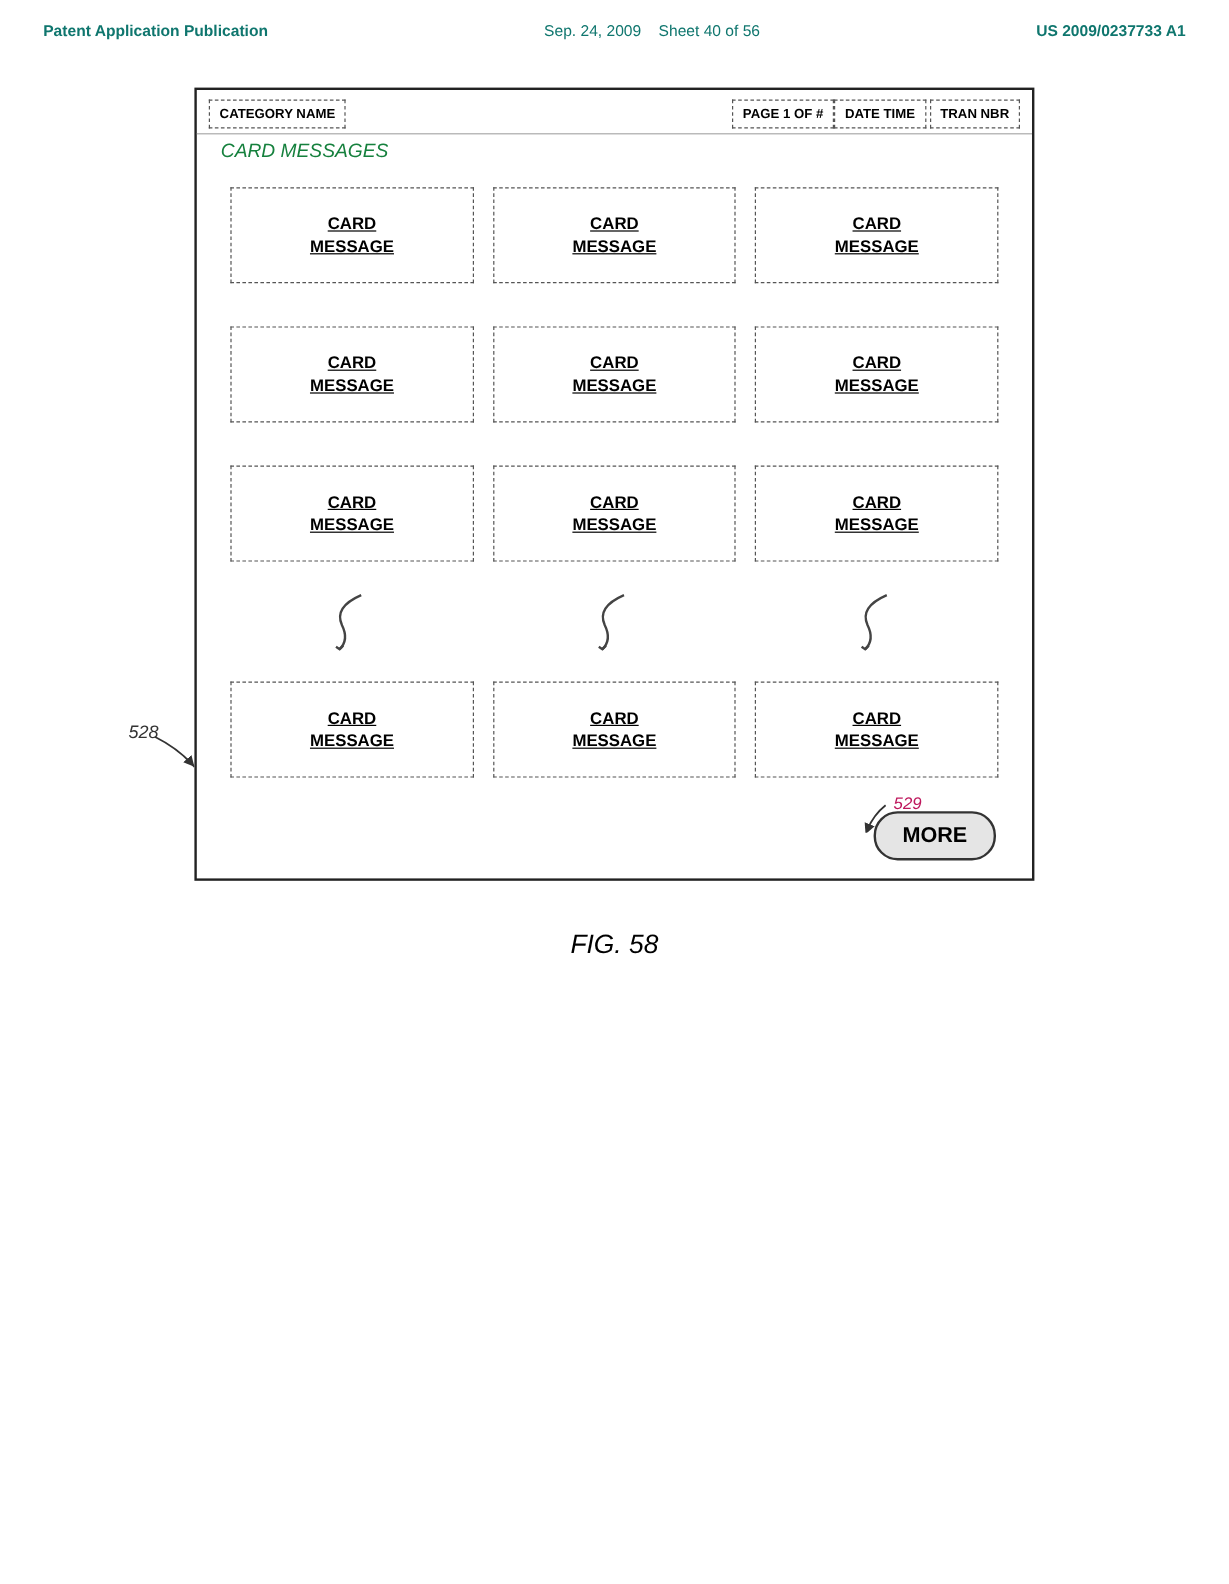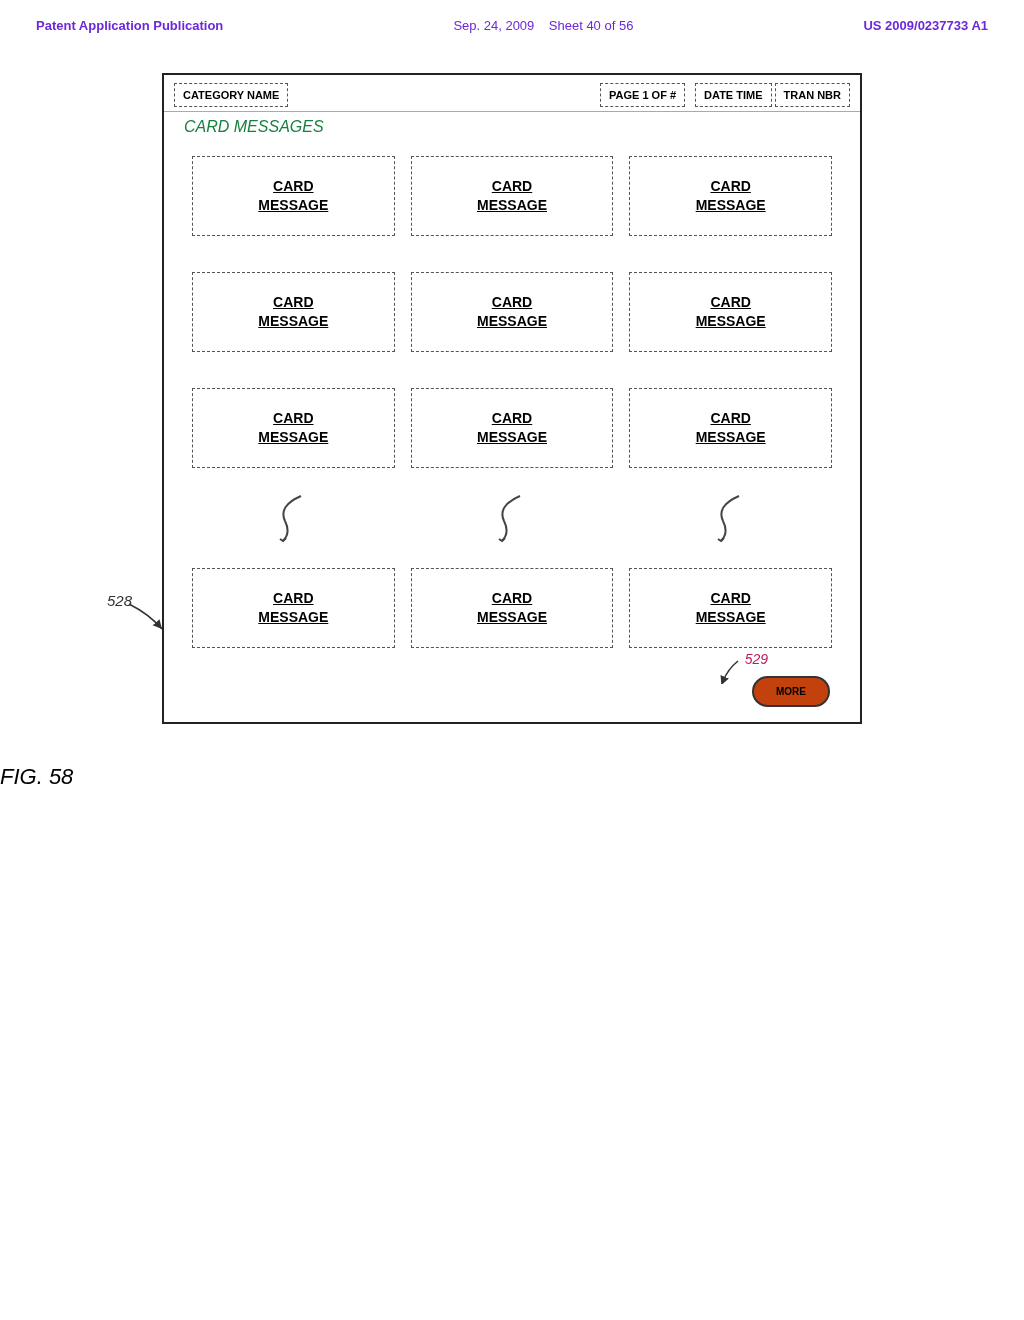--- a/index.html
+++ b/index.html
@@ -11,21 +11,21 @@
       position: relative;
     }
 
     
     .patent-header {
       display: flex;
       justify-content: space-between;
       align-items: center;
       padding: 18px 36px 10px 36px;
       font-size: 13px;
-      color: #6d28d9;
+      color: #0f766e;
     }
     .patent-header .pub-label {
       font-weight: bold;
     }
     .patent-header .pub-info {
       text-align: center;
     }
     .patent-header .patent-num {
       font-weight: bold;
     }
@@ -44,21 +44,20 @@
       position: relative;
       background: #fff;
     }
 
     
     .screen-header {
       display: flex;
       align-items: stretch;
       border-bottom: 1px solid #aaa;
       padding: 8px 10px 4px 10px;
-      gap: 10px;
     }
 
     .header-box {
       border: 1.5px dashed #555;
       padding: 4px 8px;
       font-size: 11px;
       font-weight: bold;
       text-align: center;
       line-height: 1.3;
     }
@@ -143,28 +142,29 @@
       display: flex;
       justify-content: flex-end;
       padding: 10px 30px 15px 30px;
       position: relative;
     }
 
     .more-btn {
       border: 2px solid #333;
       border-radius: 20px;
       padding: 8px 22px;
-      font-size: 10px;
-      font-weight: bold;
-      background: #c2410c;
+      font-size: 18px;
+      font-weight: bold;
+      background: #e5e5e5;
       cursor: pointer;
     }
 
     
     .fig-label {
+      text-align: center;
       font-style: italic;
       font-size: 22px;
       margin-top: 40px;
       color: #000;
     }
   </style>
 </head>
 <body>
 
 <div class="patent-header">

